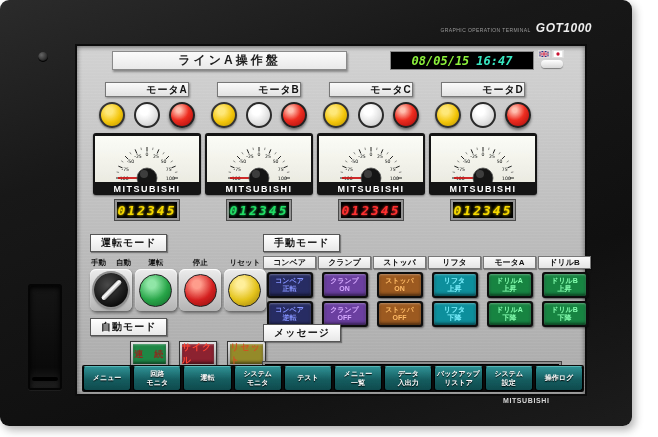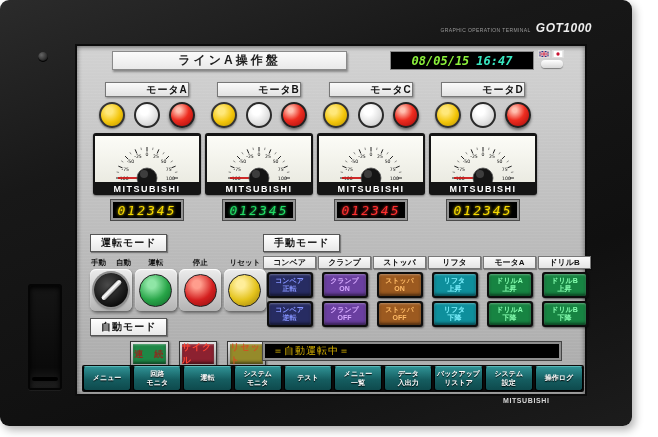--- a/index.html
+++ b/index.html
@@ -44,23 +44,23 @@
   .motor-label { width:84px; height:15px; margin:0 auto 5px; background:linear-gradient(#fafafa,#e2e2e2);
     border:1px solid #777; box-shadow:1px 1px 2px rgba(0,0,0,.35); font-size:10px; font-weight:bold; line-height:13px; letter-spacing:1px; color:#111;padding-left:40px; }
   .lights { display:flex; justify-content:center; gap:9px; margin:1px 0 5px; }
   .lamp { width:26px; height:26px; border-radius:50%; }
   .lamp-yellow-on { background:radial-gradient(circle at 38% 32%, #ffe87a 0 16%, #f3c50a 55%, #bd9704 96%); border:2px solid #333; box-shadow:0 1px 2px rgba(0,0,0,.4); }
   .lamp-off { background:radial-gradient(circle at 38% 32%, #ffffff 0 20%, #e0e0e0 62%, #c2c2c2 96%); border:2px solid #2a2a2a; }
   .lamp-red-on { background:radial-gradient(circle at 35% 28%, #ffc0b0 0 10%, #ee2d20 48%, #a80c0c 96%); border:2px solid #222; box-shadow:0 2px 3px rgba(0,0,0,.5); }
   .meter { width:108px; margin:0 auto; background:#141414; border-radius:3px; padding:3px 2px 0; box-shadow:0 1px 2px rgba(0,0,0,.45); }
   .meter svg { display:block; width:104px; height:46px; background:linear-gradient(#fcfcf7,#ebebe2); }
   .meter-brand { height:13px; display:flex; align-items:center; justify-content:center; color:#fff; font-size:9px; font-weight:bold; letter-spacing:1.5px; }
-  .counter { width:72px; height:20px; margin:5px auto 0; background:#000; border:2px solid #949494; outline:1px solid #4a4a4a;
+  .counter { width:64px; height:20px; margin:5px auto 0; background:#000; border:2px solid #949494; outline:1px solid #4a4a4a;
     display:flex; align-items:center; justify-content:center;
-    font-family:"DejaVu Sans Mono","Liberation Mono",monospace; font-size:13px; font-weight:normal; font-style:italic; letter-spacing:2px; }
+    font-family:"DejaVu Sans Mono","Liberation Mono",monospace; font-size:13px; font-weight:bold; font-style:italic; letter-spacing:2px; }
 
   
   .section-label { display:inline-block; background:linear-gradient(#ffffff,#e8e8e8); border:1px solid #555;
     padding:1px 10px; font-size:10px; font-weight:bold; color:#111; box-shadow:1px 1px 1px rgba(0,0,0,.35); letter-spacing:1px; }
 
   
   .run-mode { position:absolute; left:13px; top:186px; width:176px; }
   .run-row { display:flex; justify-content:space-between; margin-top:6px; }
   .run-item { width:42px; text-align:center; }
   .run-item-label, .switch-labels { height:11px; font-size:7.5px; font-weight:bold; color:#111; }
@@ -444,20 +444,21 @@
           <div class="auto-btn">
             <div class="auto-face" style="background:#8c2130;color:#ff4433">サイクル</div>
           </div>
           <div class="auto-btn">
             <div class="auto-face" style="background:#958a2a;color:#cc5522">リセット</div>
           </div>
         </div>
     </div>
 
     <div class="message">
+      <span class="section-label">メッセージ</span>
       <div class="msg-bar">
         <span style="color: rgb(216, 178, 0);">＝自動運転中＝</span>
       </div>
     </div>
 
     <div class="bottom-menu">
         <div class="menu-btn">メニュー</div>
         <div class="menu-btn">回路
 モニタ</div>
         <div class="menu-btn">運転</div>

